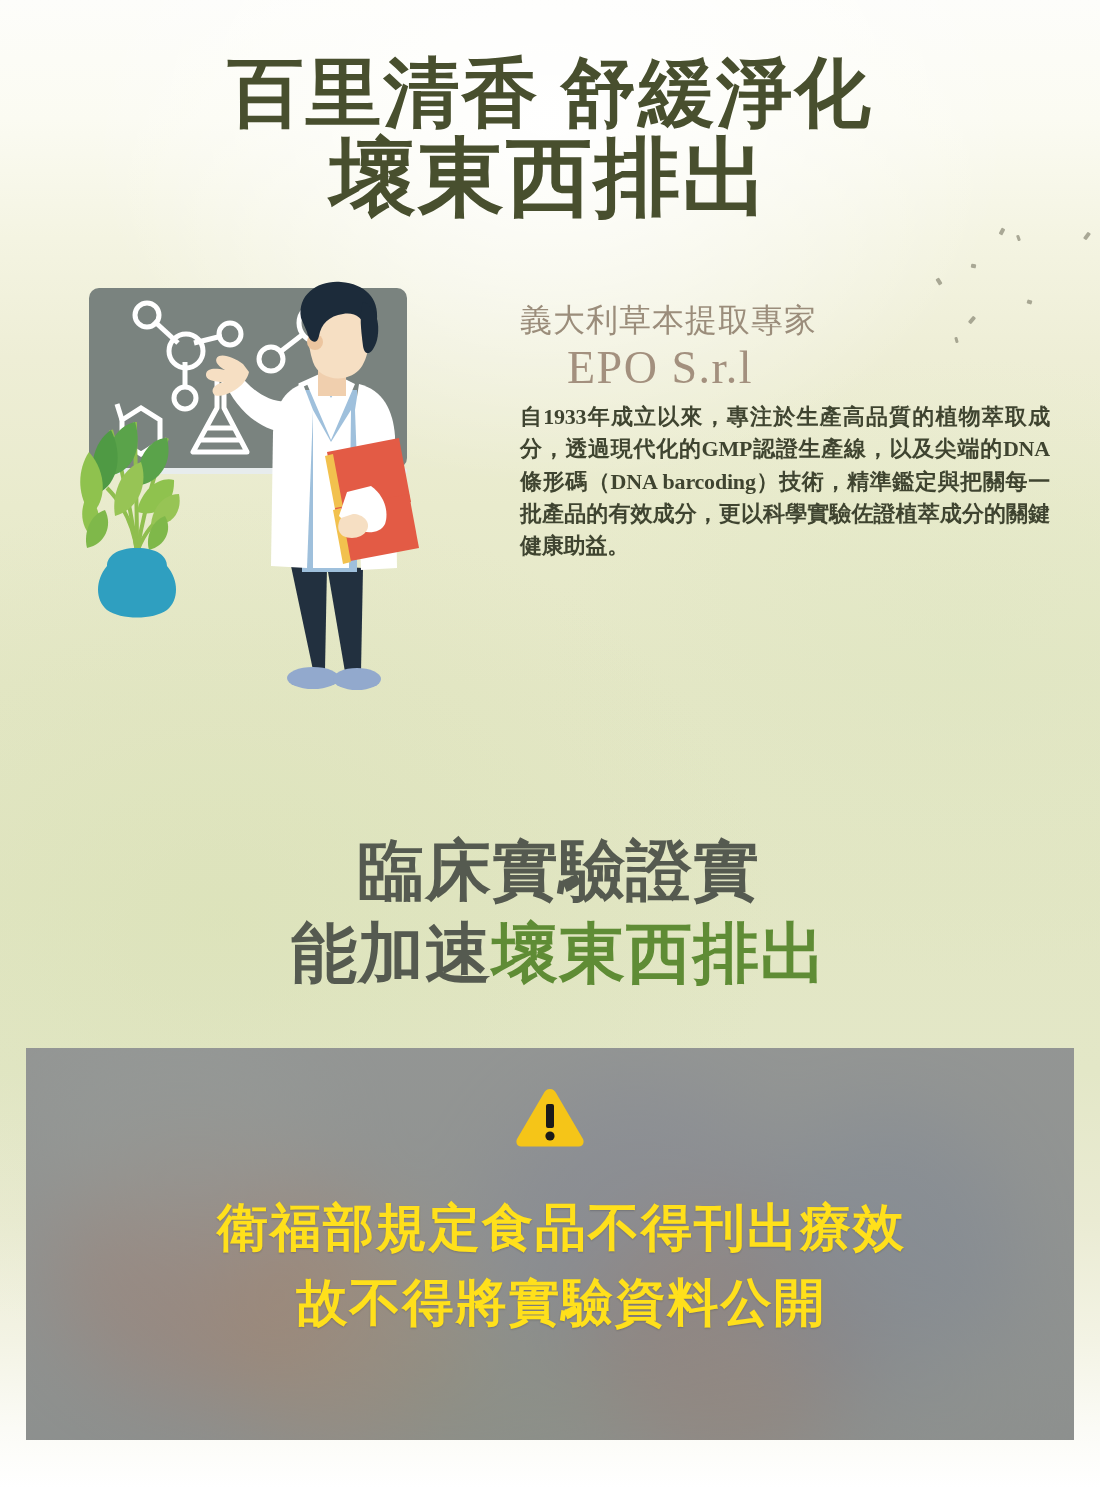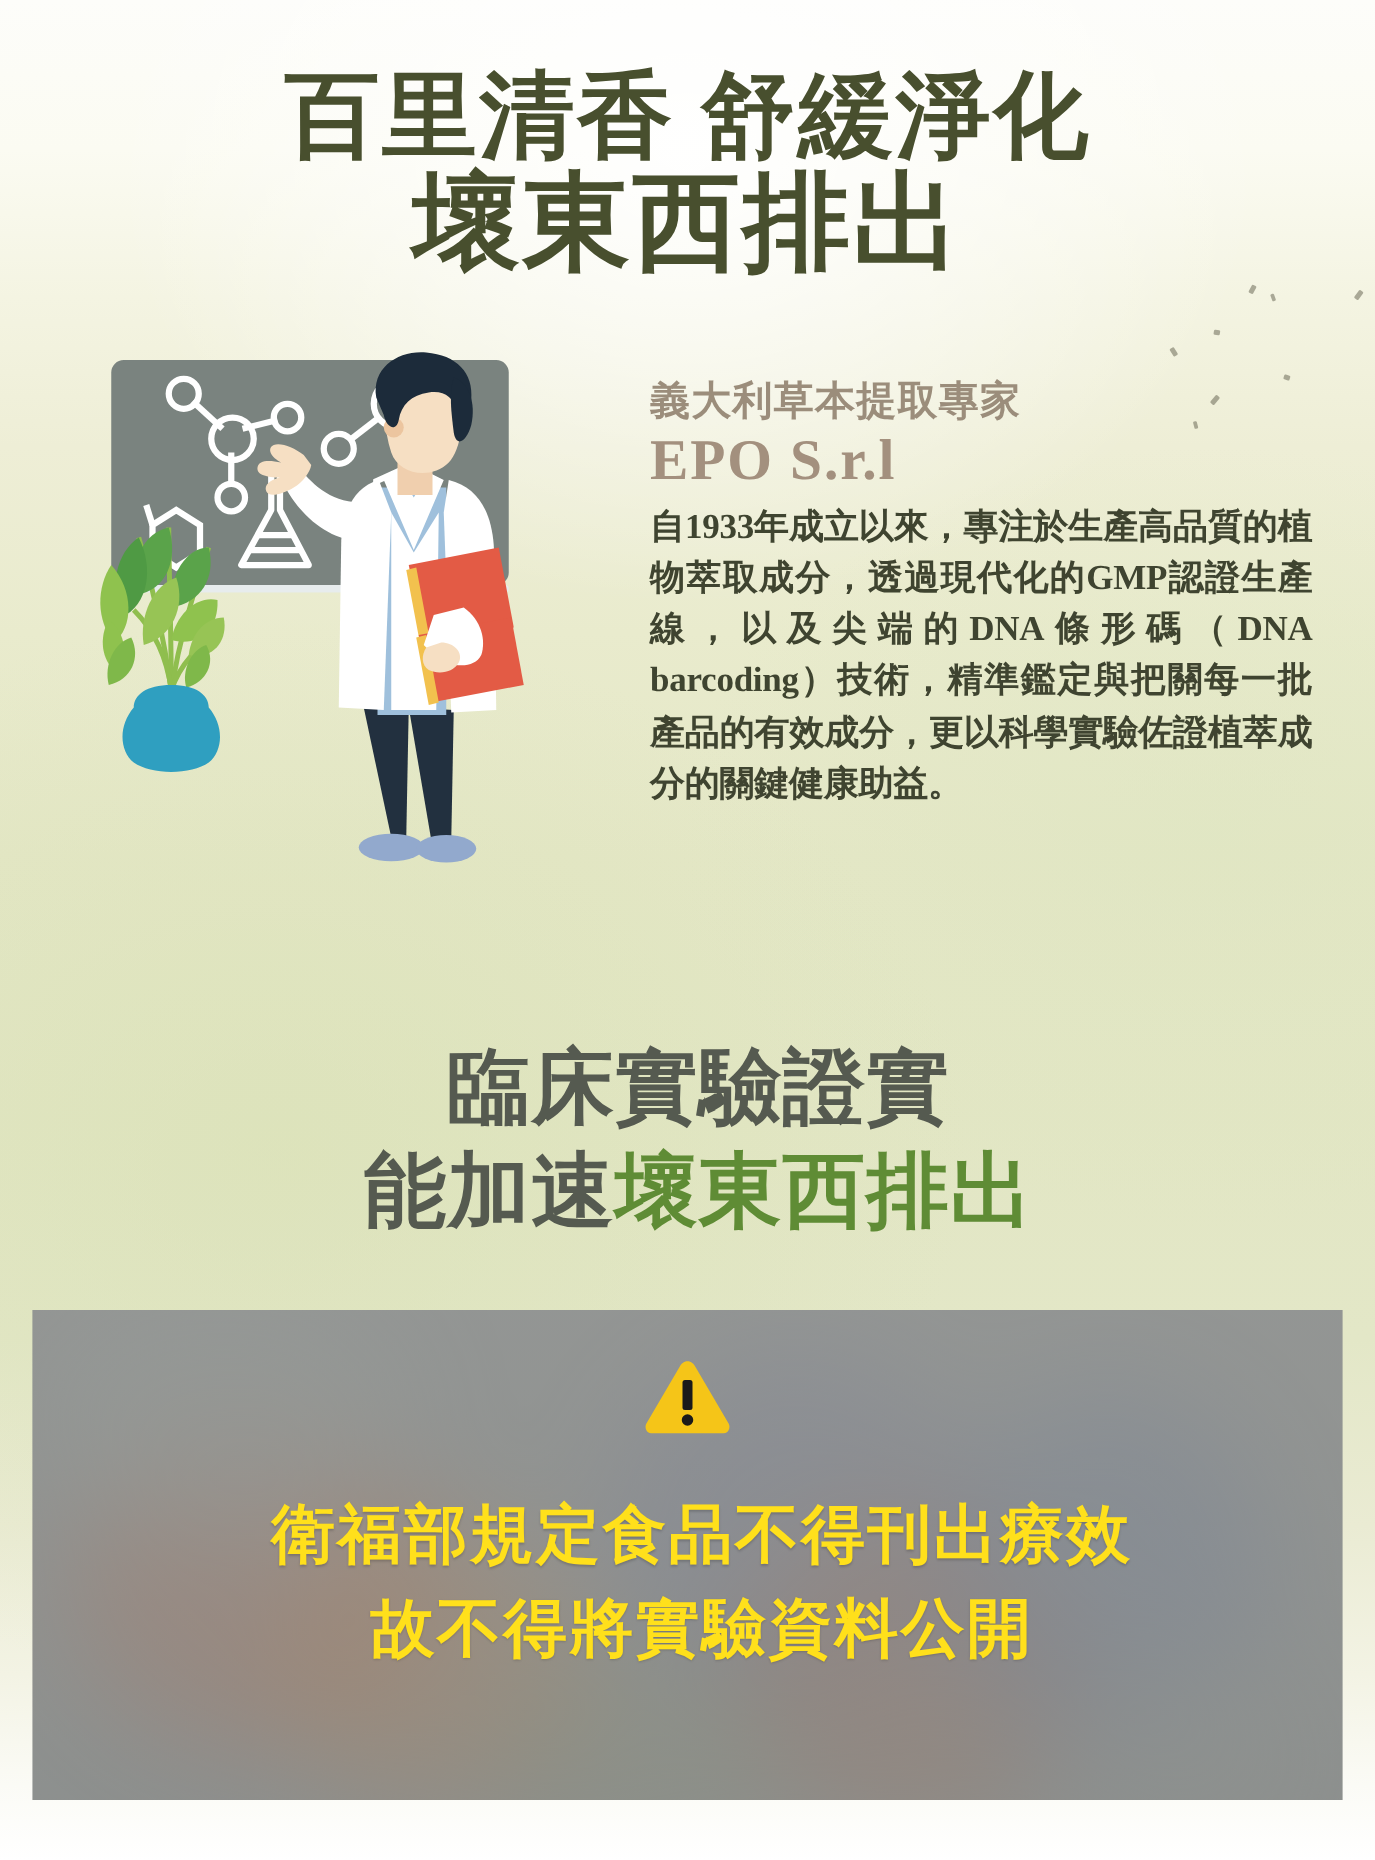--- a/index.html
+++ b/index.html
@@ -71,36 +71,37 @@
   #illustration svg { display:block; width:100%; height:100%; }
 
   
   #copy-block {
     position:absolute;
     left:520px; top:300px;
     width:530px;
   }
   .copy-eyebrow {
     font-size:32px;
-    font-weight:700;
+    font-weight:400;
     color:#9b8d7b;
     letter-spacing:1px;
     line-height:1.25;
   }
   .copy-brand {
     font-size:46px;
-    font-weight:700;
+    font-weight:400;
     color:#a3907e;
     letter-spacing:1.5px;
     line-height:1.15;
     margin-top:2px;
     margin-bottom:6px;
+    margin-left:47px;
   }
   .copy-para {
-    font-size:28px;
+    font-size:22px;
     font-weight:700;
     color:#3f4430;
     line-height:1.47;
     letter-spacing:-0.2px;
     text-align:justify;
   }
 
   
   #claim-block {
     position:absolute;

